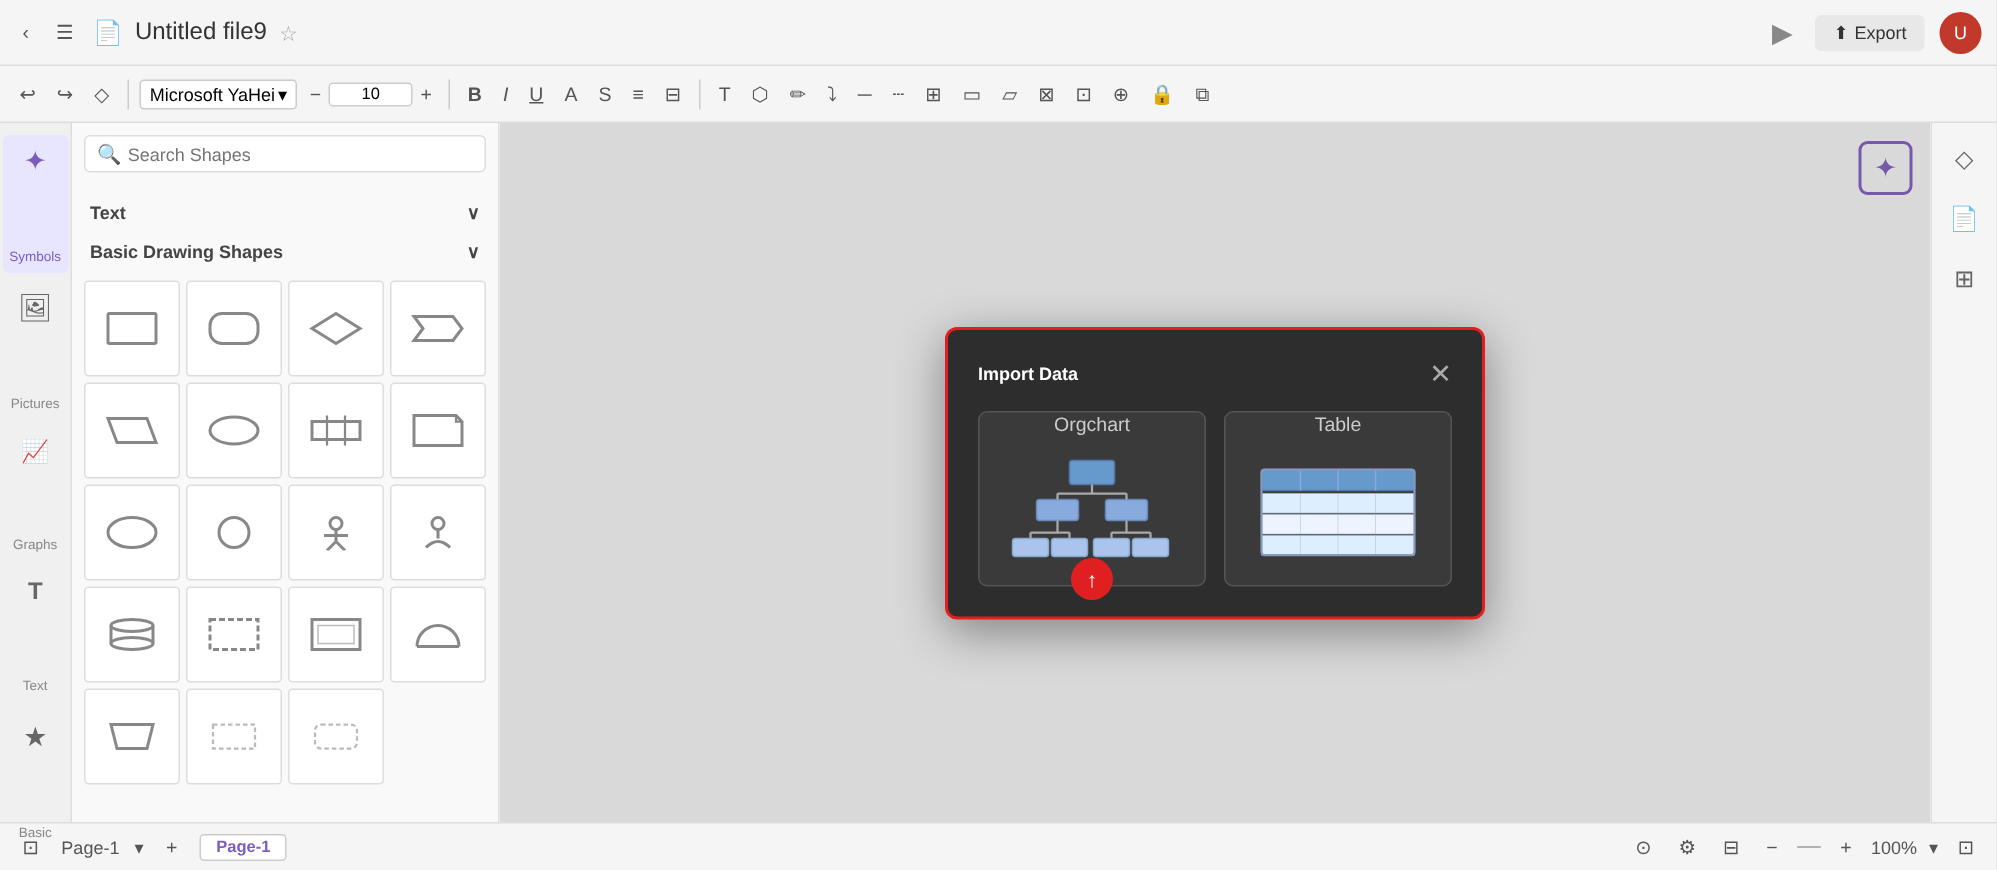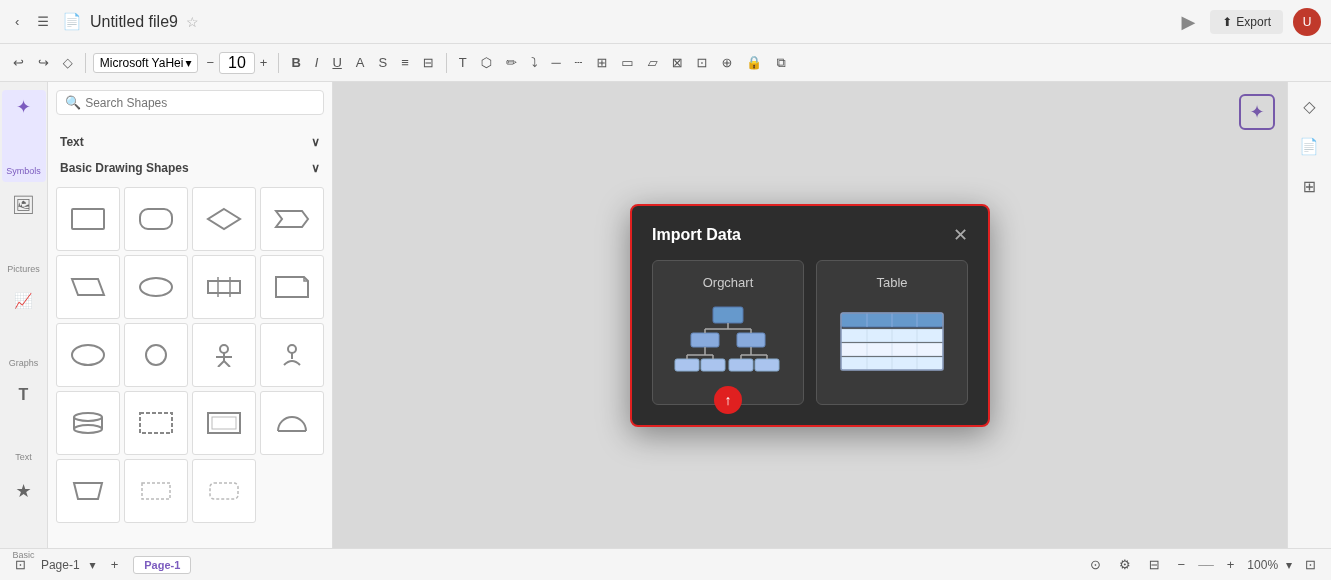--- a/index.html
+++ b/index.html
@@ -33,21 +33,21 @@
       font-size: 13px; color: #555; border-radius: 3px; display: flex; align-items: center; gap: 2px;
     }
     .toolbar-sep { width: 1px; height: 20px; background: #ccc; margin: 0 3px; }
     .font-selector {
       display: flex; align-items: center; gap: 2px;
       background: white; border: 1px solid #ccc; border-radius: 3px;
       padding: 2px 6px; font-size: 12px; cursor: pointer;
     }
     .font-size-ctrl { display: flex; align-items: center; gap: 1px; }
     .font-size-btn { background: none; border: none; cursor: pointer; font-size: 13px; padding: 1px 4px; color: #555; }
-    .font-size-val { background: white; border: 1px solid #ccc; border-radius: 3px; padding: 1px 8px; font-size: 16px; min-width: 28px; text-align: center; }
+    .font-size-val { background: white; border: 1px solid #ccc; border-radius: 3px; padding: 1px 21px; font-size: 11px; min-width: 28px; text-align: center; }
 
     
     .main-layout { display: flex; height: calc(580px - 44px - 38px - 32px); }
 
     
     .sidebar {
       width: 285px; background: #f9f9f9; border-right: 1px solid #ddd;
       display: flex; flex-direction: column; overflow: hidden;
     }
     .sidebar-top { display: flex; align-items: center; padding: 8px; gap: 6px; }
@@ -118,28 +118,28 @@
     }
     .modal {
       background: #2d2d2d; border-radius: 8px; padding: 20px;
       min-width: 360px; box-shadow: 0 8px 32px rgba(0,0,0,0.4);
       border: 2px solid #e02020;
     }
     .modal-header {
       display: flex; align-items: center; justify-content: space-between;
       margin-bottom: 16px;
     }
-    .modal-title { font-size: 16px; color: white; font-weight: 600; }
+    .modal-title { font-size: 12px; color: white; font-weight: 600; }
     .modal-close {
       background: none; border: none; cursor: pointer; color: #aaa; font-size: 18px; line-height: 1;
     }
     .modal-options { display: flex; gap: 12px; }
     .modal-option {
       flex: 1; background: #3a3a3a; border: 1px solid #555; border-radius: 6px;
-      padding: 14px; display: flex; flex-direction: column; align-items: center; gap: 10px;
+      display: flex; flex-direction: column; align-items: center; gap: 10px;
       cursor: pointer; position: relative;
     }
     .modal-option-label { font-size: 13px; color: #ccc; font-weight: 500; }
     .modal-option-preview {
       width: 120px; height: 90px; display: flex; align-items: center; justify-content: center;
     }
 
     
     .smart-ptr {
       position: absolute; top: 12px; right: 12px;

